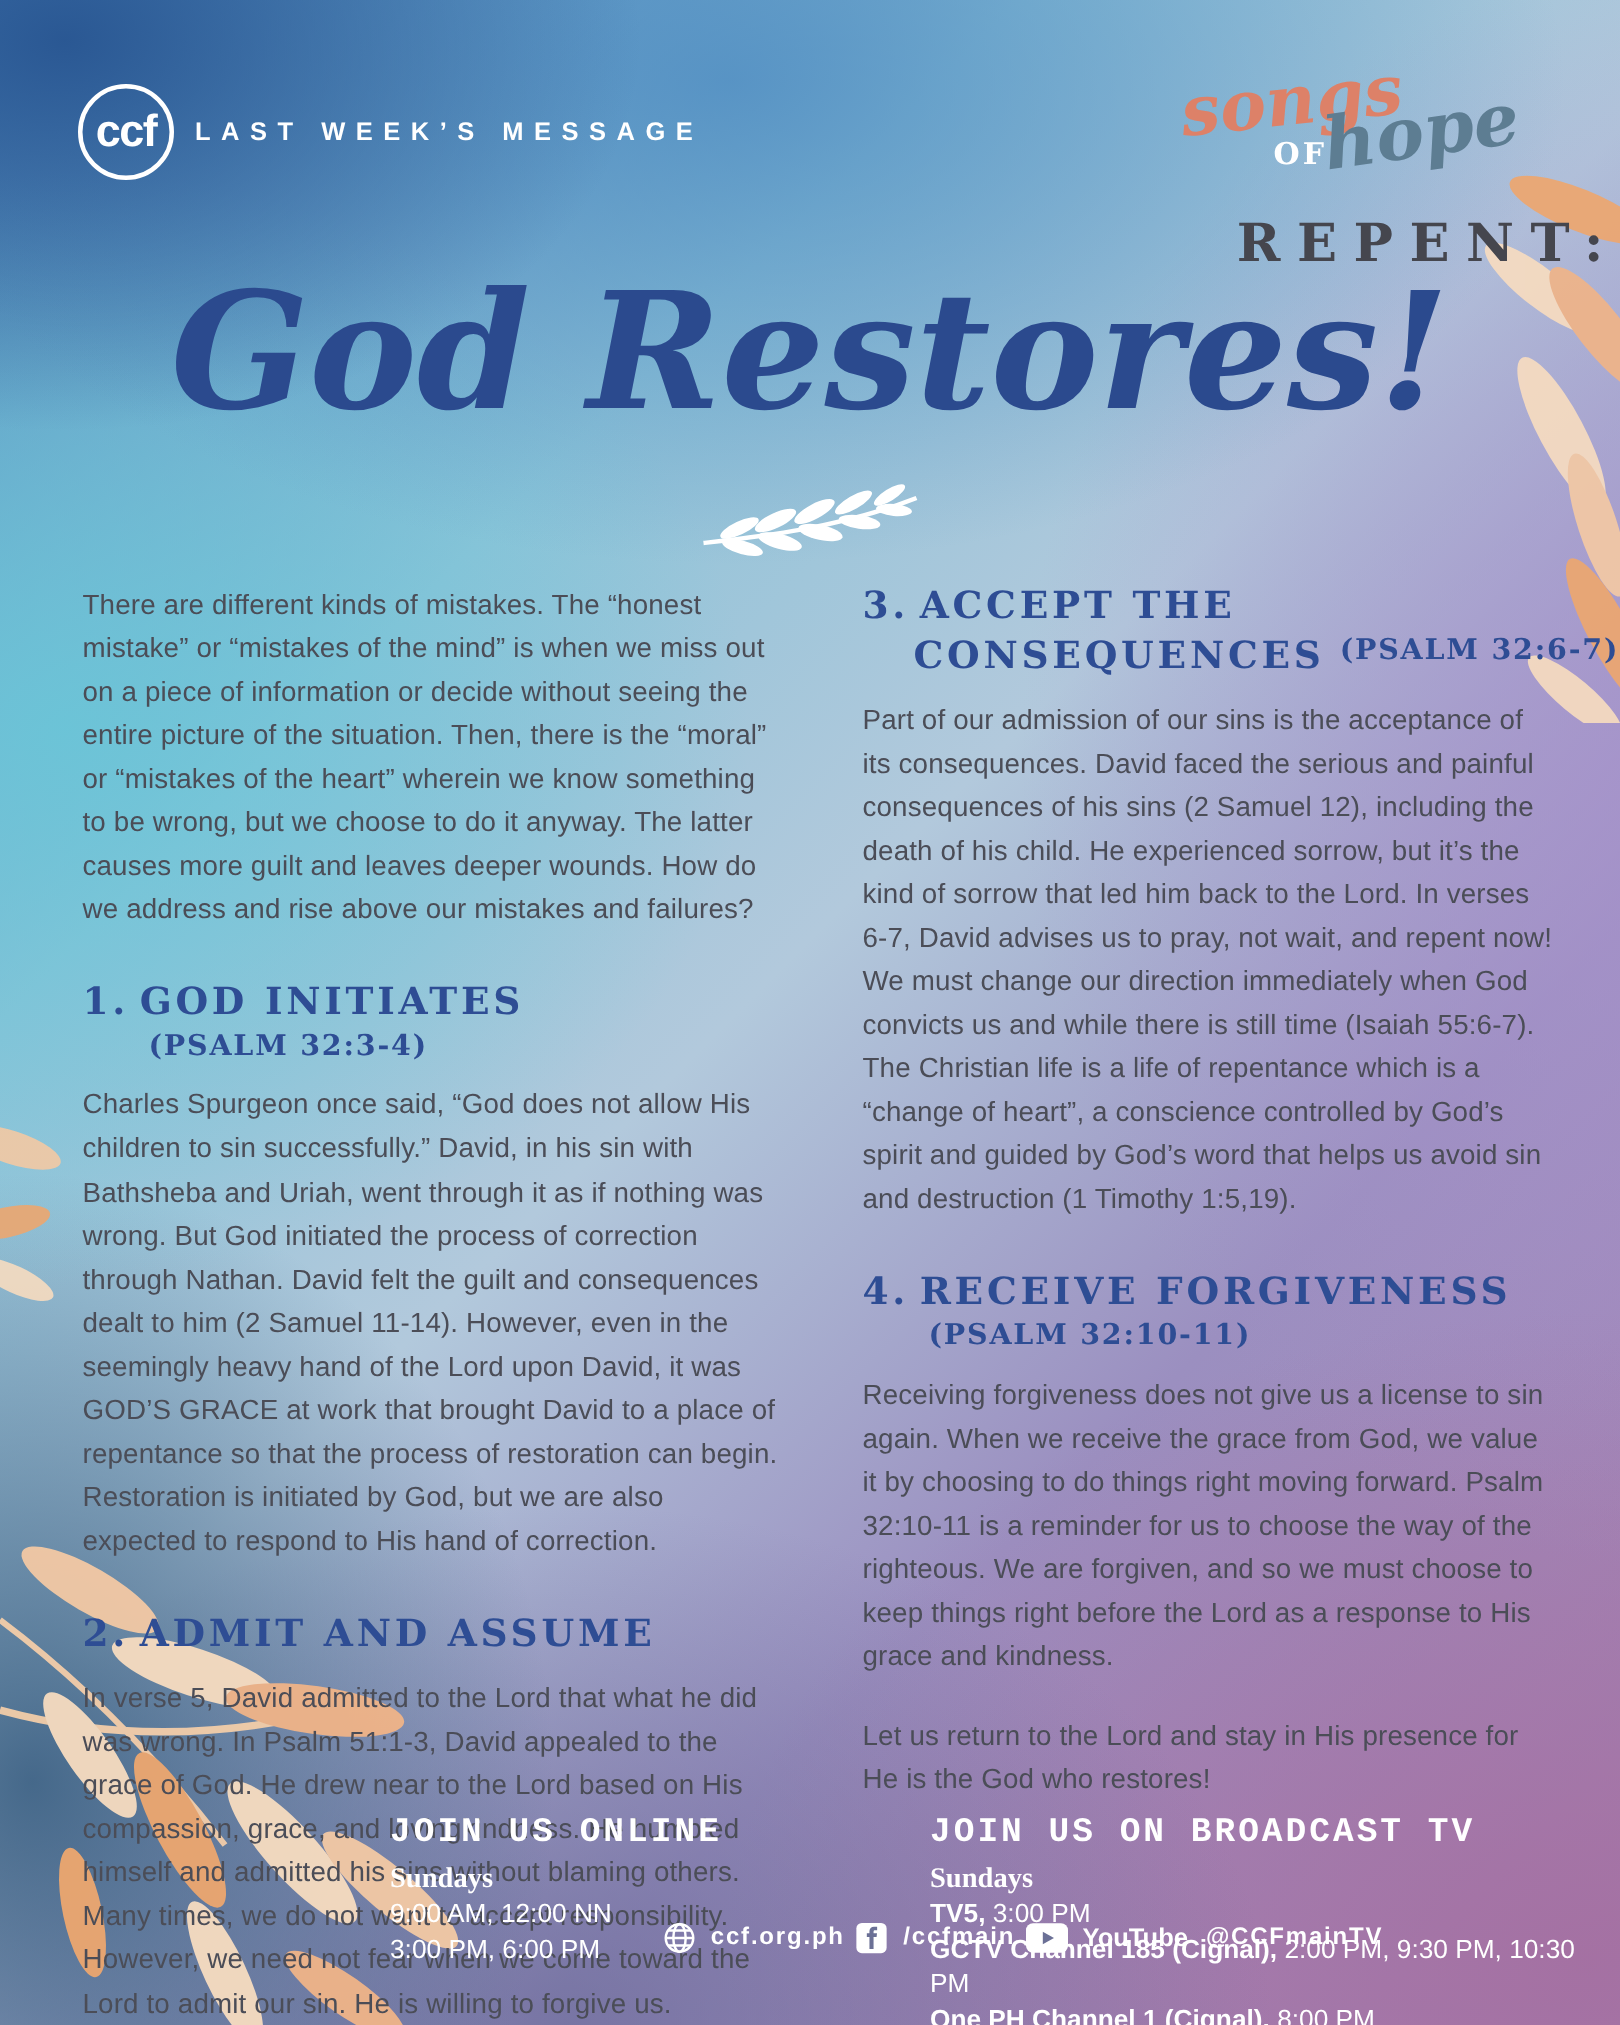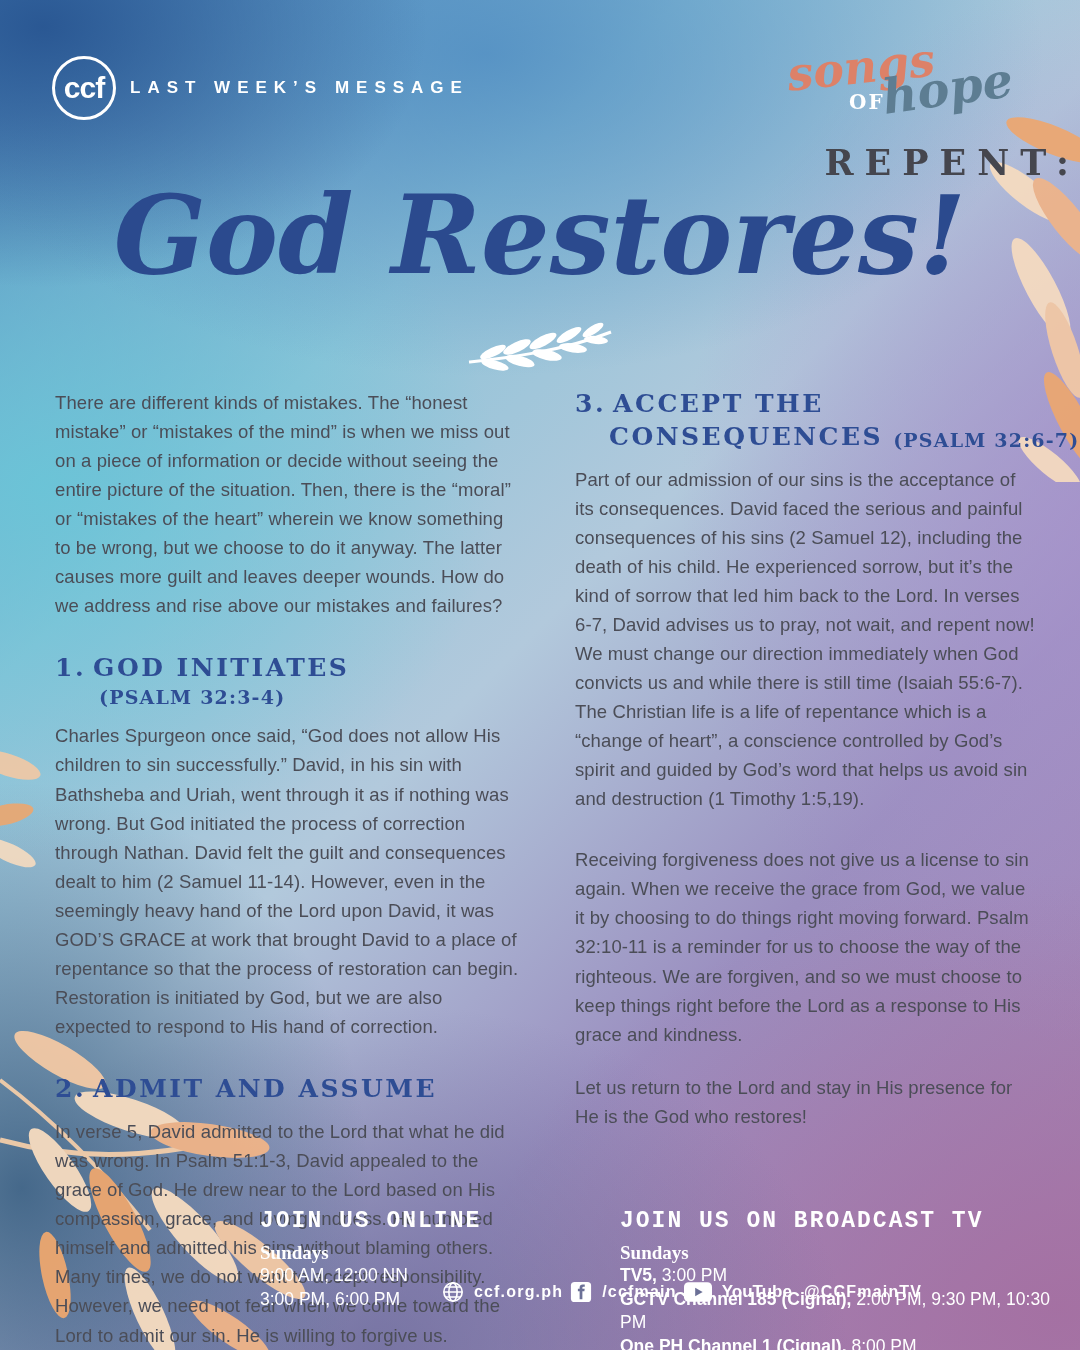--- a/index.html
+++ b/index.html
@@ -67,21 +67,21 @@
   .body-p { font-size:18.5px; line-height:1.57; letter-spacing:.1px; margin-top:12px; }
   .col > .body-p:first-child { margin-top:0; }
 
   .section { margin-top:32px; }
   .col-right .section:first-child { margin-top:0; }
   .sec-head {
     font-family:"DejaVu Serif", serif; font-weight:bold; color:#2e4d94;
     font-size:25px; letter-spacing:2.5px; line-height:1.3;
   }
   .sec-num { margin-right:7px; }
-  .sec-sub { padding-left:34px; display:flex; align-items:flex-end; gap:10px; }
+  .sec-sub { padding-left:34px; display:flex; align-items:flex-start; gap:10px; }
   .sec-ref { font-size:19px; letter-spacing:1.2px; white-space:nowrap; }
 
   .closing { margin-top:24px; }
 
   
   .f-block { position:absolute; color:#fff; }
   .f-online { left:260px; top:1208px; }
   .f-broadcast { left:620px; top:1208px; }
   .f-heading {
     font-family:Liberation Mono, monospace; font-weight:bold; font-size:23px;
@@ -199,20 +199,27 @@
         <span class="sec-num">3.</span><span>ACCEPT THE</span>
         <div class="sec-sub">
           <span>CONSEQUENCES</span>
           <span class="sec-ref">(PSALM 32:6-7)</span>
         </div>
       </div>
       <p class="body-p">Part of our admission of our sins is the acceptance of its consequences. David faced the serious and painful consequences of his sins (2 Samuel 12), including the death of his child. He experienced sorrow, but it’s the kind of sorrow that led him back to the Lord. In verses 6-7, David advises us to pray, not wait, and repent now! We must change our direction immediately when God convicts us and while there is still time (Isaiah 55:6-7). The Christian life is a life of repentance which is a “change of heart”, a conscience controlled by God’s spirit and guided by God’s word that helps us avoid sin and destruction (1 Timothy 1:5,19).</p>
     </div>
 
     <div class="section">
+      <div class="sec-head">
+        <span class="sec-num">4.</span><span>RECEIVE FORGIVENESS</span>
+        <div class="sec-sub">
+          <span></span>
+          <span class="sec-ref">(PSALM 32:10-11)</span>
+        </div>
+      </div>
       <p class="body-p">Receiving forgiveness does not give us a license to sin again. When we receive the grace from God, we value it by choosing to do things right moving forward. Psalm 32:10-11 is a reminder for us to choose the way of the righteous. We are forgiven, and so we must choose to keep things right before the Lord as a response to His grace and kindness.</p>
     </div>
 
     <p class="body-p closing">Let us return to the Lord and stay in His presence for He is the God who restores!</p>
   </div>
 
   <div class="f-block f-online">
     <div class="f-heading">JOIN US ONLINE</div>
     <div class="f-row">
       <div>

